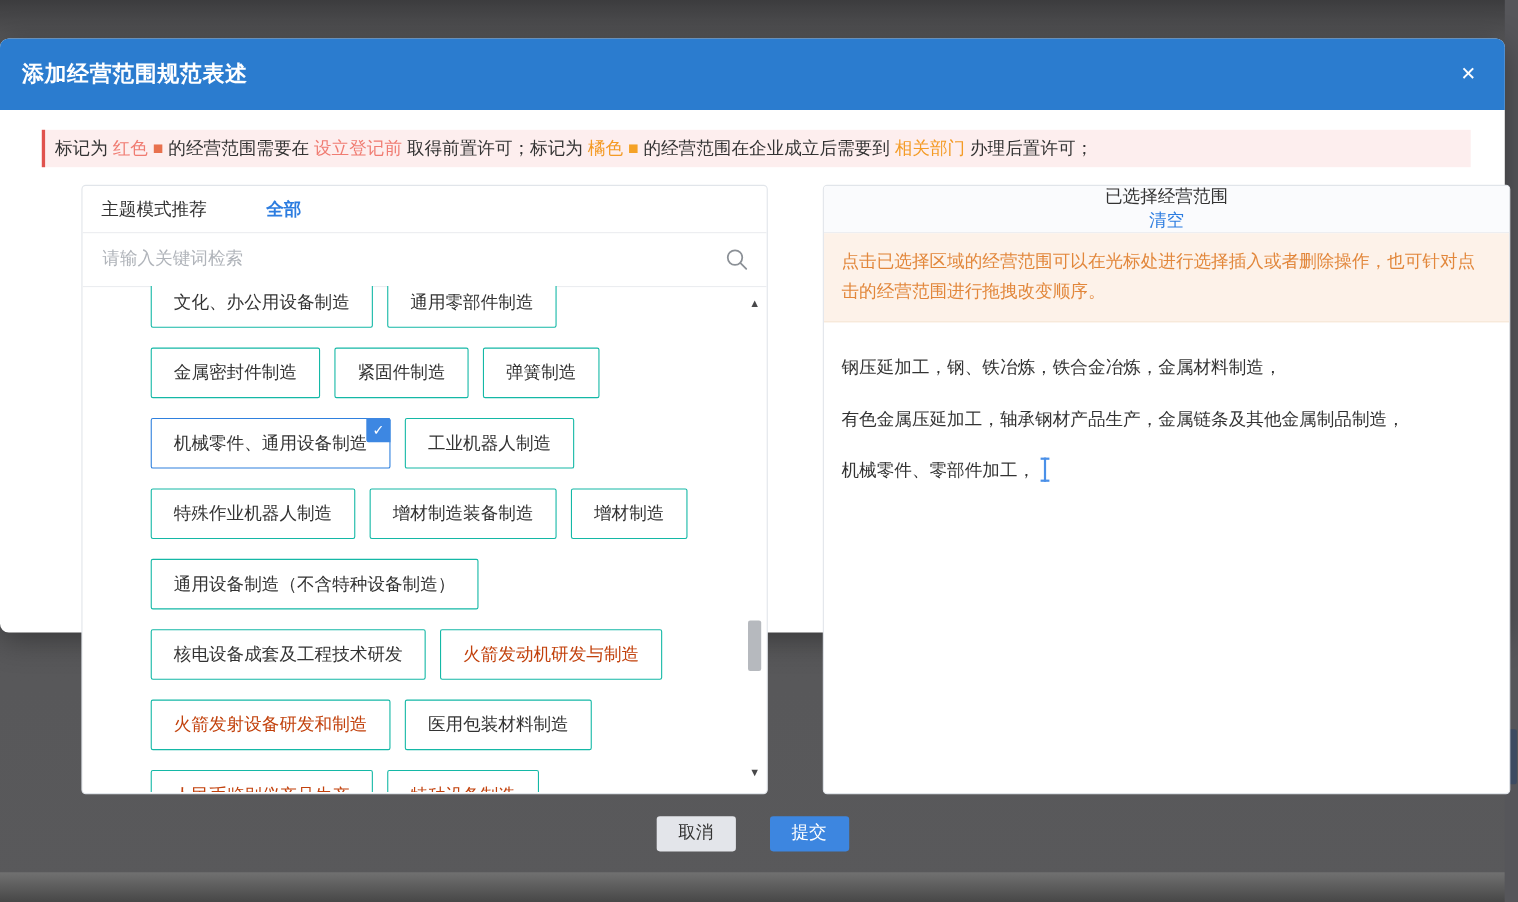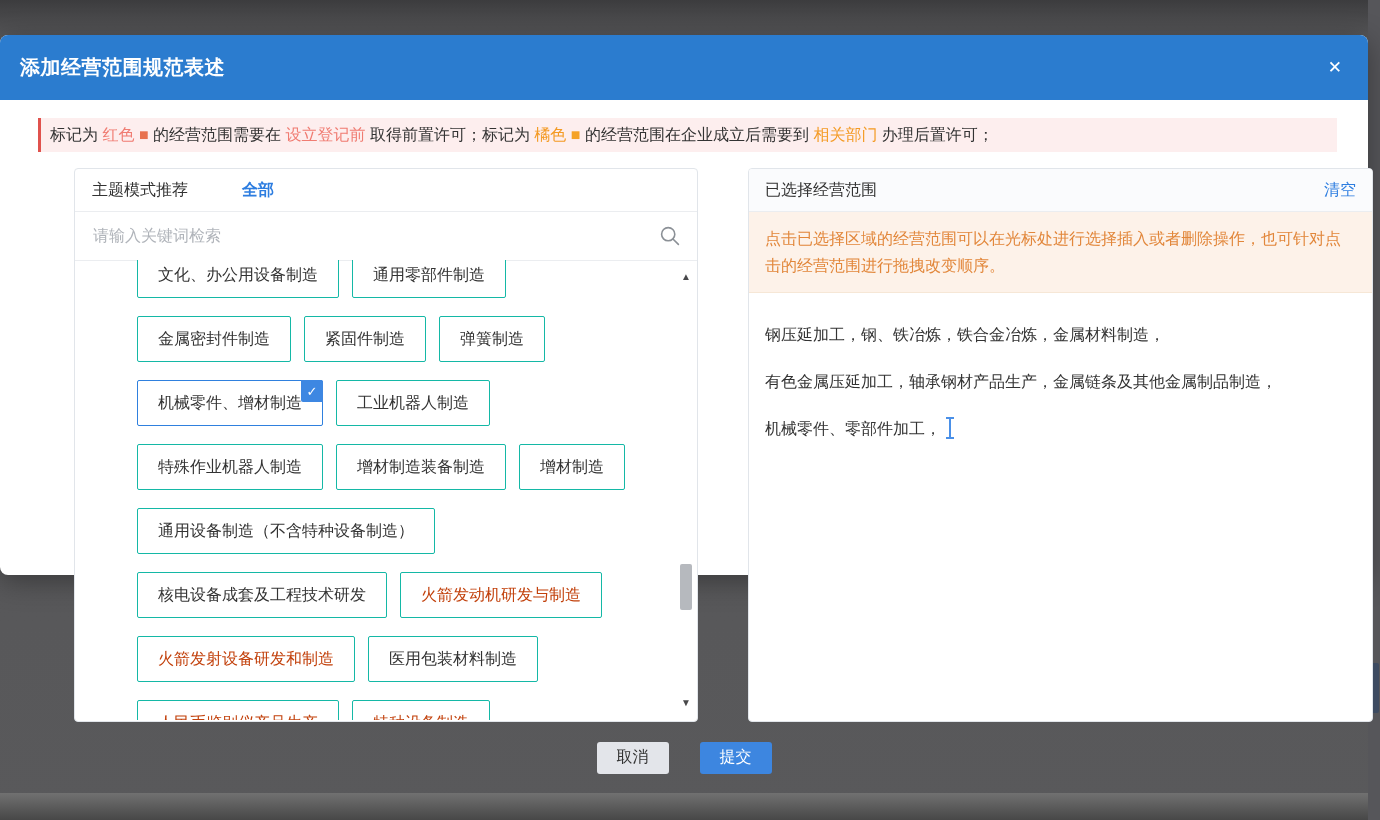--- a/index.html
+++ b/index.html
@@ -63,21 +63,21 @@
   .list-scrollbar{position:absolute;top:91px;bottom:1px;right:2px;width:18px;}
   .scroll-arrow{position:absolute;left:0;width:18px;text-align:center;color:#48484a;
     font-size:10px;line-height:18px;cursor:pointer;}
   .scroll-arrow.up{top:8px;}
   .scroll-arrow.down{bottom:8px;}
   .list-scroll-thumb{position:absolute;top:304px;height:46px;left:3px;width:12px;
     background:#b6b9be;border-radius:2px;cursor:pointer;}
 
   
   .rp-header{height:42px;border-bottom:1px solid #ebedf0;background:#fafbfd;display:flex;
-    align-items:center;justify-content:space-between;padding:0 16px;font-size:16px;color:#333;}
+    align-items:center;justify-content:space-between;padding:0 16px;font-size:16px;color:#333;flex-direction:column;}
   .clear-link{color:#2d7de0;cursor:pointer;}
   .rp-hint{background:#fdf2e9;color:#e2873b;font-size:16px;line-height:27px;
     padding:13px 16px;border-bottom:1px solid #f6e7d6;}
   .rp-content{padding:30px 16px 0 16px;}
   .scope-line{font-size:16px;color:#333;line-height:24px;margin-bottom:23px;cursor:pointer;}
   .caret{position:relative;display:inline-block;width:2px;height:22px;background:#4a90e8;
     vertical-align:middle;margin-left:8px;margin-top:-4px;}
   .caret::before,.caret::after{content:"";position:absolute;left:-3px;width:8px;height:2px;
     background:#4a90e8;}
   .caret::before{top:0;}
@@ -141,21 +141,21 @@
               </button>
               <button class="tag">
                 <span>紧固件制造</span>
               </button>
               <button class="tag">
                 <span>弹簧制造</span>
               </button>
             </div>
             <div class="tag-row">
               <button class="tag selected">
-                <span>机械零件、增材制造</span>
+                <span>机械零件、通用设备制造</span>
                 <span class="check-badge">✓</span>
               </button>
               <button class="tag">
                 <span>工业机器人制造</span>
               </button>
             </div>
             <div class="tag-row">
               <button class="tag">
                 <span>特殊作业机器人制造</span>
               </button>

